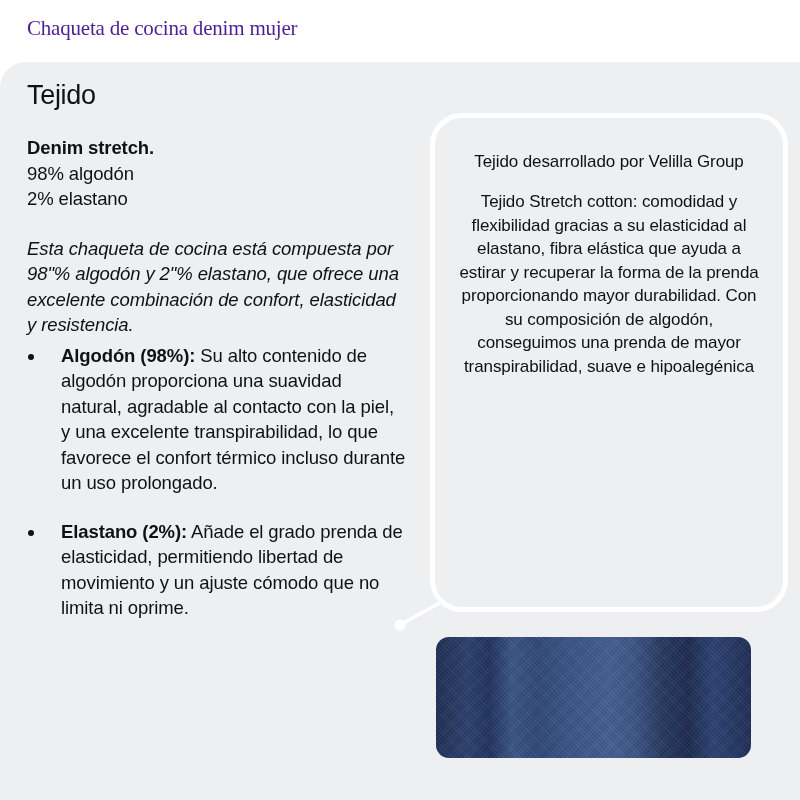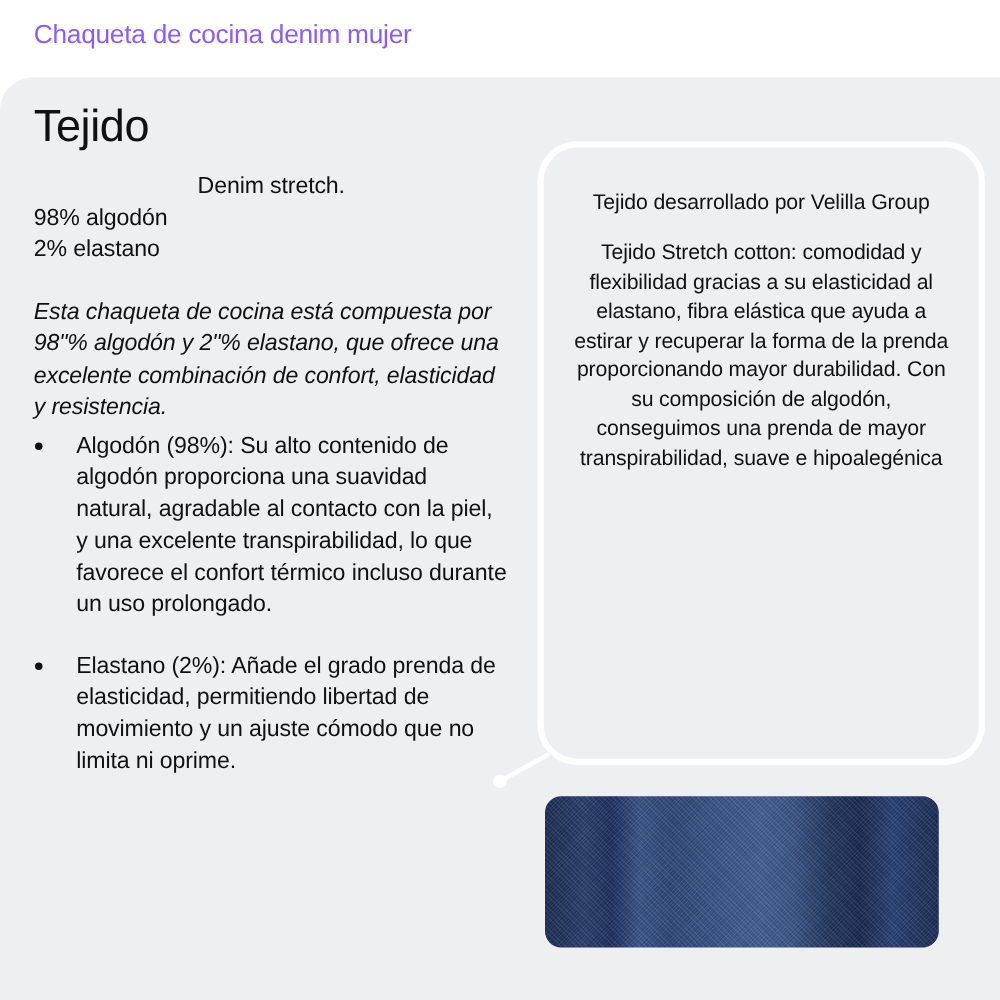--- a/index.html
+++ b/index.html
@@ -1,38 +1,38 @@
 <!DOCTYPE html>
 <html><head>
   <meta charset="utf-8">
   <style>
     * { box-sizing: border-box; margin: 0; padding: 0; }
     html, body { width: 800px; height: 800px; overflow: hidden; background: #ffffff; }
     body { position: relative; font-family: "Liberation Sans", sans-serif; color: #111111; }
 
     .page-title {
       position: absolute; left: 27px; top: 16px;
-      font-size: 21px; font-weight: normal; letter-spacing: -0.2px; color: #8b5cf6;
+      font-size: 21px; font-weight: normal; letter-spacing: -0.2px; color: #4c1d95; font-family: Liberation Serif, serif;
     }
 
     .panel {
       position: absolute; left: 0; top: 62px; width: 800px; height: 738px;
       background: #eeeff1; border-top-left-radius: 26px;
     }
 
     .section-title {
       position: absolute; left: 27px; top: 80px;
-      font-size: 36px; font-weight: normal; letter-spacing: -0.3px; color: #111;
+      font-size: 27px; font-weight: normal; letter-spacing: -0.3px; color: #111;
     }
 
     .left-col {
       position: absolute; left: 27px; top: 135px; width: 380px;
       font-size: 18.5px; line-height: 25.5px; color: #111; letter-spacing: -0.1px;
     }
-    .left-col .bold { font-weight: normal; text-align: center; }
+    .left-col .bold { font-weight: bold; }
     .spec-line { display: block; }
     .spec-line sup { font-size: 11px; vertical-align: top; position: relative; top: -3px; }
     .intro { margin-top: 24px; font-style: italic; }
 
     .bullets { margin-top: 5px; list-style: none; }
     .bullet {
       position: relative; padding-left: 34px; margin-bottom: 23px;
     }
     .bullet .dot {
       position: absolute; left: 1px; top: 11px; width: 6px; height: 6px;

